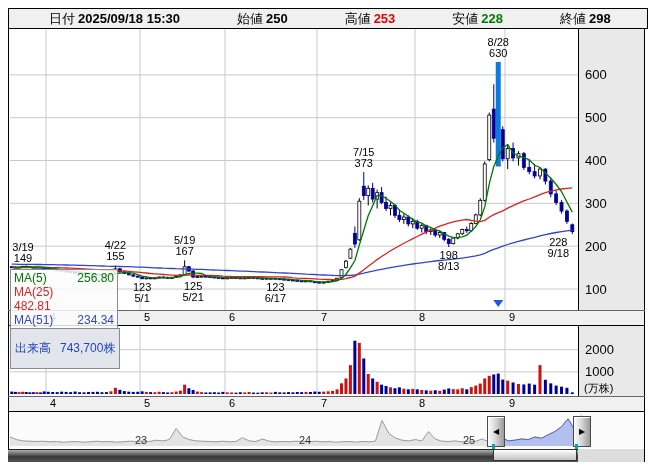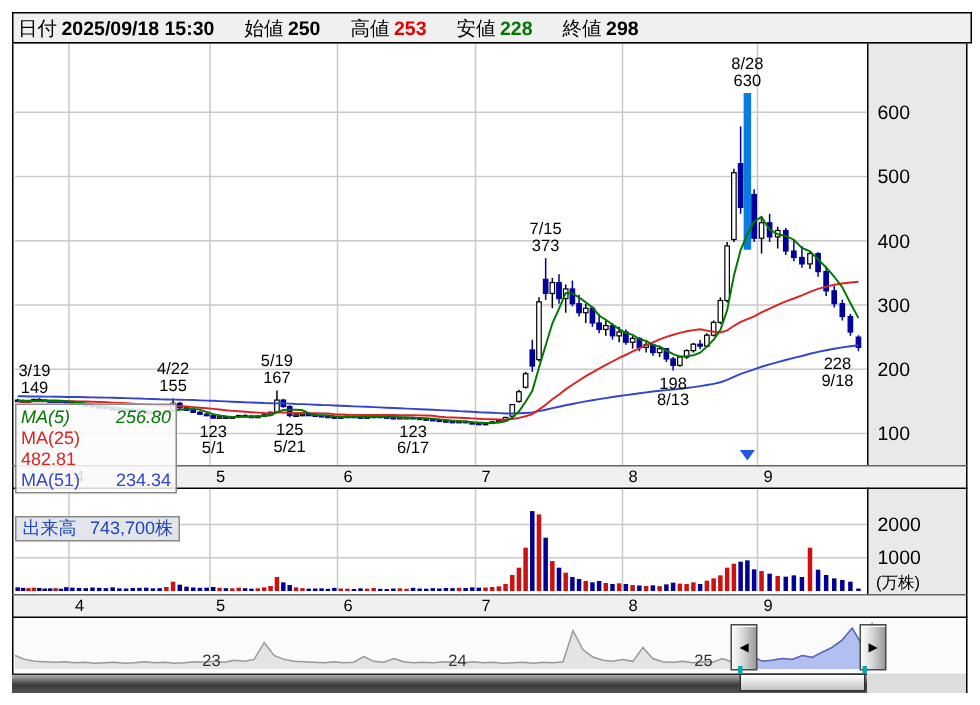--- a/index.html
+++ b/index.html
@@ -2,36 +2,36 @@
 <html><head>
 <meta charset="utf-8">
 <style>
   html,body{margin:0;padding:0;background:#fff;}
   .screen{position:relative;width:653px;height:470px;background:#fff;
     font-family:"Liberation Sans","DejaVu Sans",sans-serif;overflow:hidden;}
   .abs{position:absolute;}
   
   .hdr{left:8px;top:8px;width:635px;height:19px;background:#f0f0f0;border:1px solid #000;
     display:flex;align-items:center;font-size:13px;color:#000;padding-left:3px;box-sizing:content-box;}
-  .hdr .lbl{font-weight:normal;margin-right:3px;}
+  .hdr .lbl{font-weight:normal;margin-right:3px;margin-left:37px;}
   .hdr .val{font-weight:bold;}
   .hdr .grp{margin-left:20px;display:flex;align-items:center;}
   .hdr .grp:first-child{margin-left:0;}
   .val-red{color:#e60000;text-align:right;}
   .val-green{color:#007a00;}
   
   .ma-box{left:10px;top:269px;width:100px;background:rgba(252,252,252,0.85);
     border:1px solid #8a8a8a;font-size:12px;line-height:14px;padding:1px 3px;}
   .ma-row{display:flex;justify-content:space-between;}
-  .ma-0{color:#007700;font-style:italic;}
+  .ma-0{color:#007700;}
   .ma-1{color:#dd2222;flex-direction:column;}
   .ma-2{color:#3344cc;}
   
-  .vol-tag{left:10px;top:344px;background:#e2e5ec;border:1px solid #8a8a8a;
-    font-size:12px;color:#2244bb;padding:0 4px;display:flex;gap:9px;line-height:15px;}
+  .vol-tag{left:10px;top:328px;background:#e2e5ec;border:1px solid #8a8a8a;
+    font-size:12px;color:#2244bb;padding:12px 4px;display:flex;gap:9px;line-height:15px;}
   
   .unit{left:584px;top:381px;width:56px;font-size:11px;color:#000;}
   
   .navbtn{width:16px;height:29px;border:1px solid #4a4a4a;
     background:linear-gradient(90deg,#fdfdfd,#d9d9d9 45%,#9a9a9a);
     display:flex;align-items:center;justify-content:center;font-size:8px;color:#000;
     box-shadow:inset 0 1px 0 #fff;cursor:pointer;}
   .btn-left{left:487px;top:416px;}
   .btn-right{left:573px;top:416px;}
   

